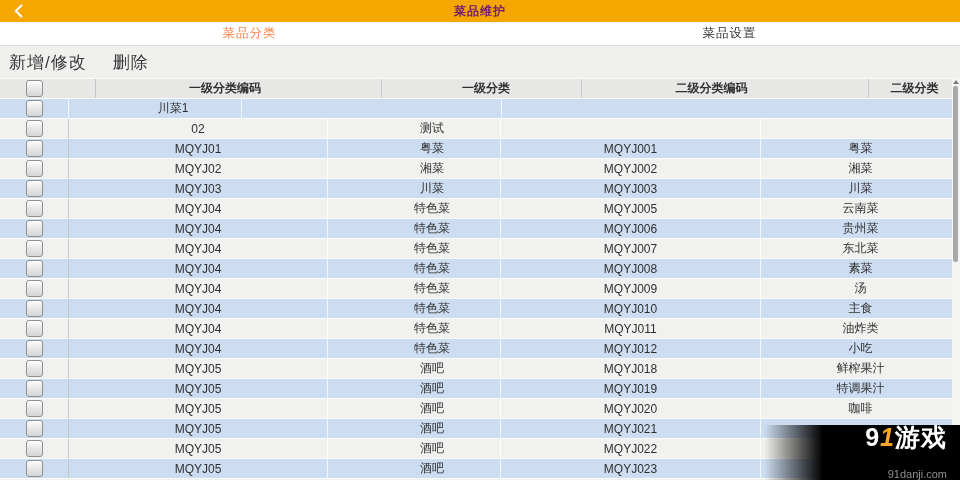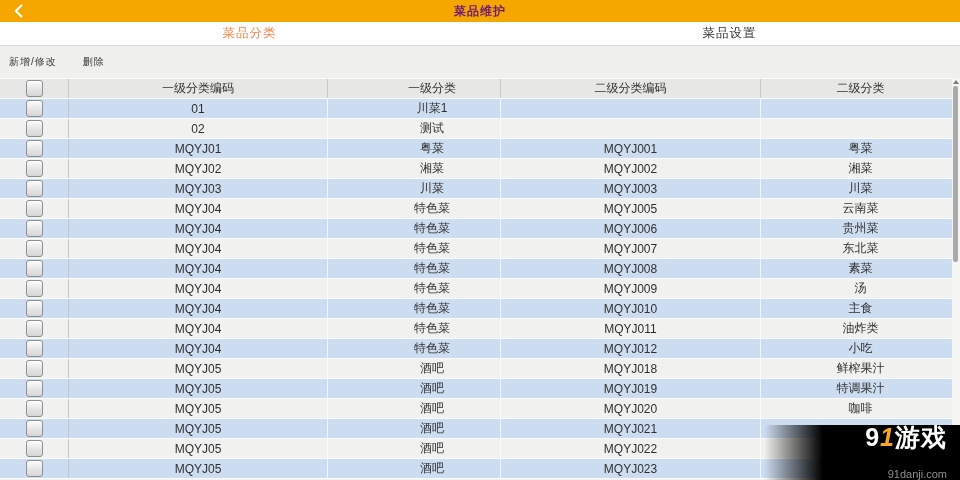--- a/index.html
+++ b/index.html
@@ -10,23 +10,23 @@
   
   .topbar{height:22px;background:#F5A700;position:relative;display:flex;align-items:center;}
   .back-btn{position:absolute;left:4px;top:0;width:30px;height:22px;display:flex;align-items:center;justify-content:center;cursor:pointer;}
   .topbar-title{flex:1;text-align:center;color:#701a75;font-size:12px;font-weight:bold;letter-spacing:1px;}
   
   .tabs{height:23px;background:#fff;display:flex;border-bottom:1px solid #d8dde3;}
   .tab{flex:1;text-align:center;line-height:23px;font-size:12.5px;color:#333;cursor:pointer;letter-spacing:1px;padding-left:19px;}
   .tab.active{color:#F8854B;}
   
   .toolbar{height:32px;background:#F0F0EE;display:flex;align-items:center;padding-left:9px;}
-  .tool-btn{font-size:10px;color:#3a3a3a;margin-right:26px;cursor:pointer;letter-spacing:1px;}
-  
-  .thead{height:19px;background:#E7E7E5;display:flex;align-items:center;font-size:12px;font-weight:normal;color:#303030;border-top:1px solid #fbfbfa;}
+  .tool-btn{font-size:17px;color:#3a3a3a;margin-right:26px;cursor:pointer;letter-spacing:1px;}
+  
+  .thead{height:19px;background:#E7E7E5;display:flex;align-items:center;font-size:12px;font-weight:bold;color:#303030;border-top:1px solid #fbfbfa;gap:27px;}
   .thead .cell{border-left:1px solid #c9c9c9;}
   .thead .cell:first-child{border-left:none;}
   .trow{height:20px;display:flex;align-items:center;font-size:12px;color:#2f2f2f;box-sizing:border-box;border-top:1px solid #fbfbf9;}
   .trow.blue{background:#CDDDF1;}
   .trow.light{background:#F1F1EF;}
   .trow .cell{border-left:1px solid rgba(255,255,255,0.75);}
   .trow .cell:first-child{border-left:none;}
   .trow .c1{border-left:1px solid #c6c6c6;}
   .thead .c1{border-left:1px solid #c6c6c6;}
   .cell{height:100%;display:flex;align-items:center;justify-content:center;box-sizing:border-box;overflow:hidden;white-space:nowrap;}
@@ -88,21 +88,20 @@
     <div class="cell c2">一级分类</div>
     <div class="cell c3">二级分类编码</div>
     <div class="cell c4">二级分类</div>
   </div>
 
   <div id="tbody">
       <div class="trow blue">
     <div class="cell col-check">
       <span class="checkbox"></span>
     </div>
-    <div class="cell c1 ct">01</div>
     <div class="cell c2 ct">川菜1</div>
     <div class="cell c3 ct"></div>
     <div class="cell c4 ct"></div>
   </div>
       <div class="trow light">
     <div class="cell col-check">
       <span class="checkbox"></span>
     </div>
     <div class="cell c1 ct">02</div>
     <div class="cell c2 ct">测试</div>

